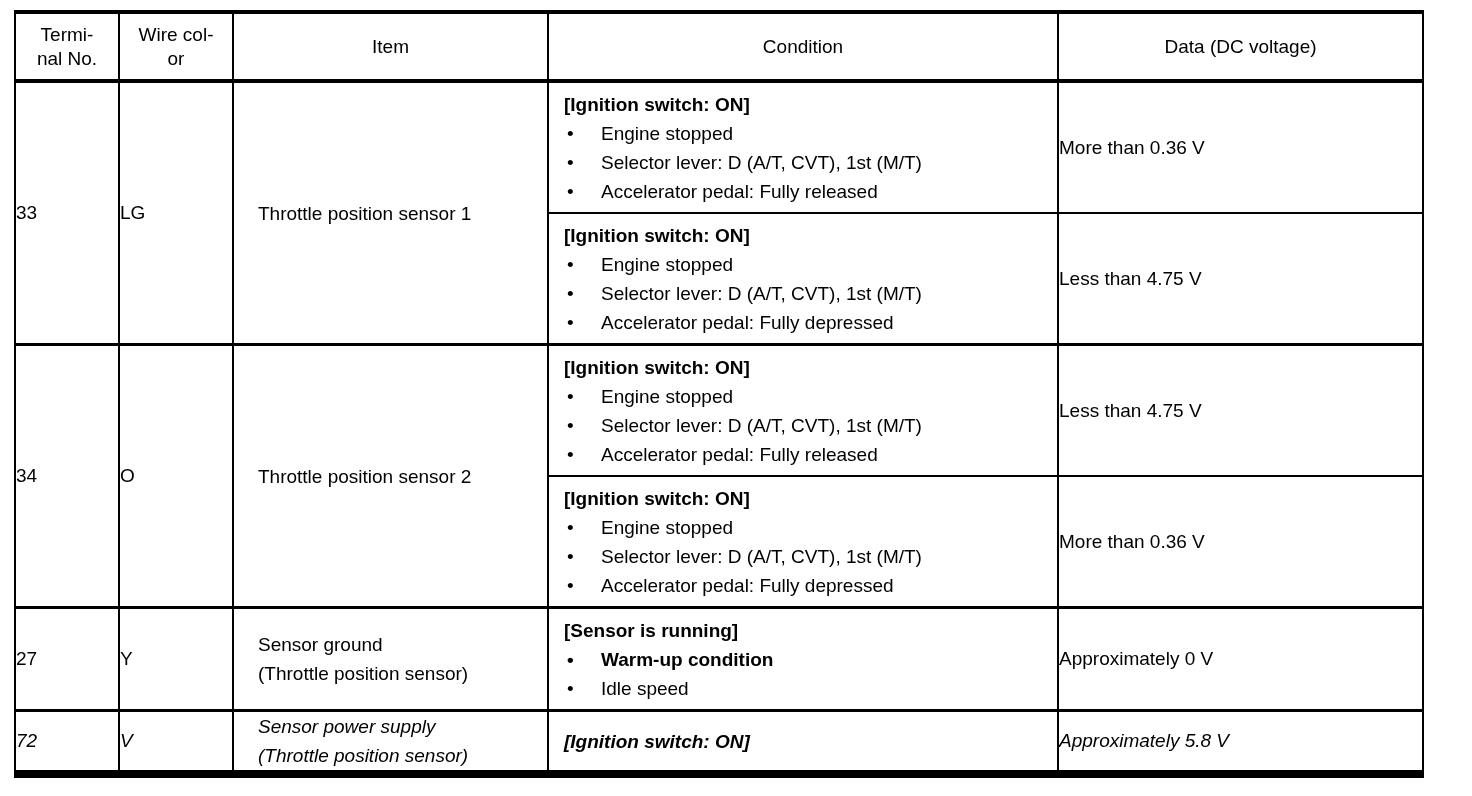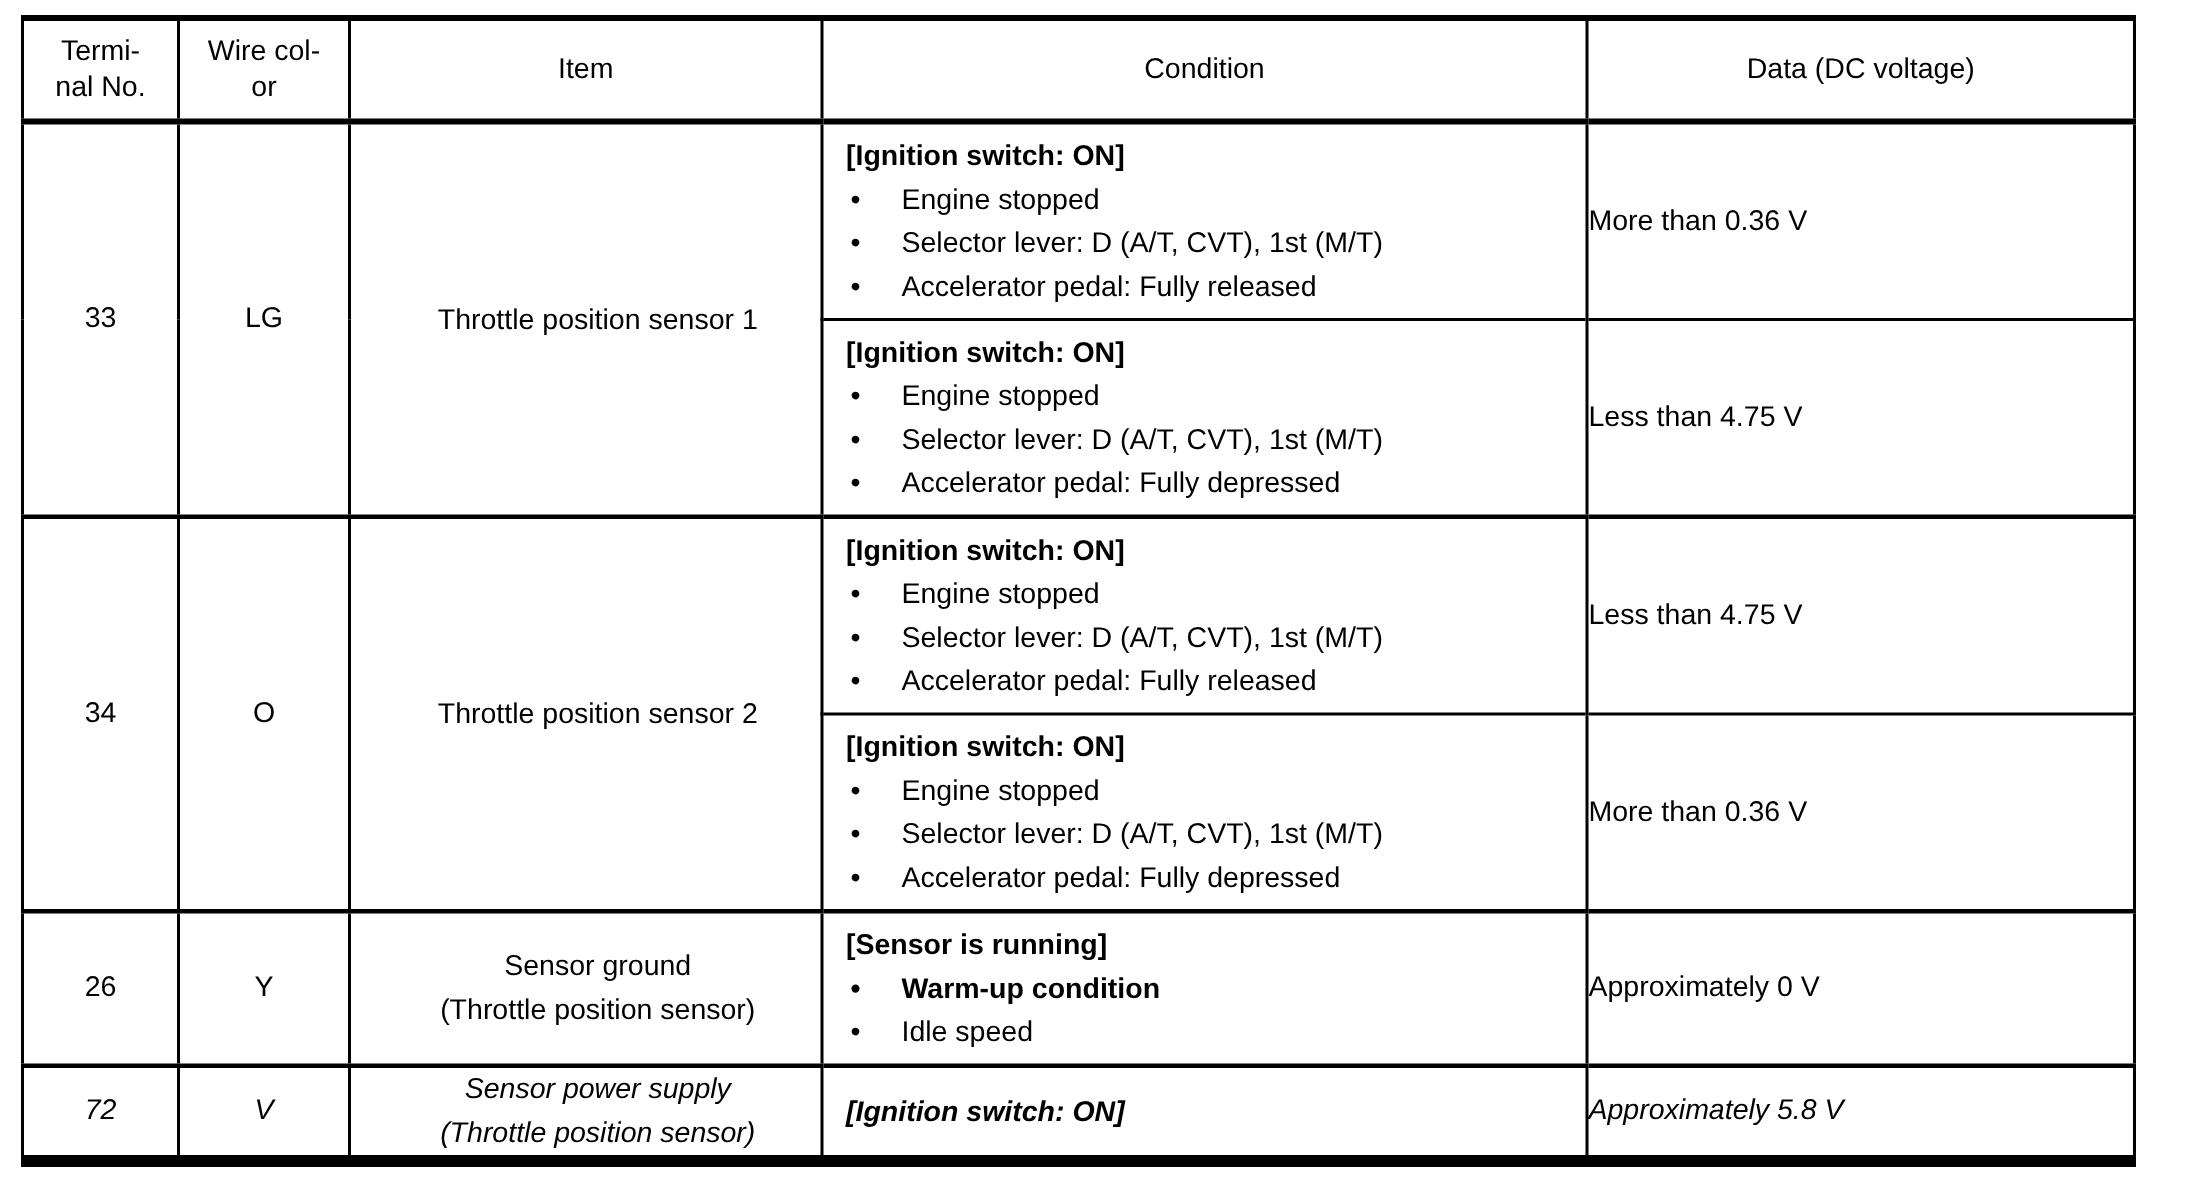--- a/index.html
+++ b/index.html
@@ -36,26 +36,26 @@
     border-bottom: 4px solid #000;
     font-weight: normal;
     text-align: center;
     vertical-align: middle;
     height: 65px;
     line-height: 24px;
   }
   tbody tr.group-start > td { border-top: 3px solid #000; }
   tbody tr.sub-row > td { border-top: 2px solid #000; }
   td.center {
-    text-align: center;
+    text-align: left;
     vertical-align: middle;
   }
   td.item-cell {
     vertical-align: middle;
-    text-align: center;
+    text-align: left;
     padding-left: 24px;
     padding-right: 8px;
     line-height: 29px;
   }
   td.cond-cell {
     vertical-align: top;
     padding: 7px 22px 6px 15px;
     line-height: 29px;
   }
   td.cond-cell.vmid { vertical-align: middle; padding-top: 0; padding-bottom: 0; }
@@ -181,21 +181,21 @@
           </div>
           <div class="bullet-line">
             <span class="bullet-glyph">•</span>
             <span>Accelerator pedal: Fully depressed</span>
           </div>
         </td>
         <td class="data-cell">More than 0.36 V</td>
       </tr>
 
       <tr class="group-start r36">
-        <td class="center">26</td>
+        <td class="center">27</td>
         <td class="center">Y</td>
         <td class="item-cell pre">Sensor ground
 (Throttle position sensor)</td>
         <td class="cond-cell">
           <div class="cond-state">[Sensor is running]</div>
           <div class="bullet-line bold">
             <span class="bullet-glyph">•</span>
             <span>Warm-up condition</span>
           </div>
           <div class="bullet-line">

